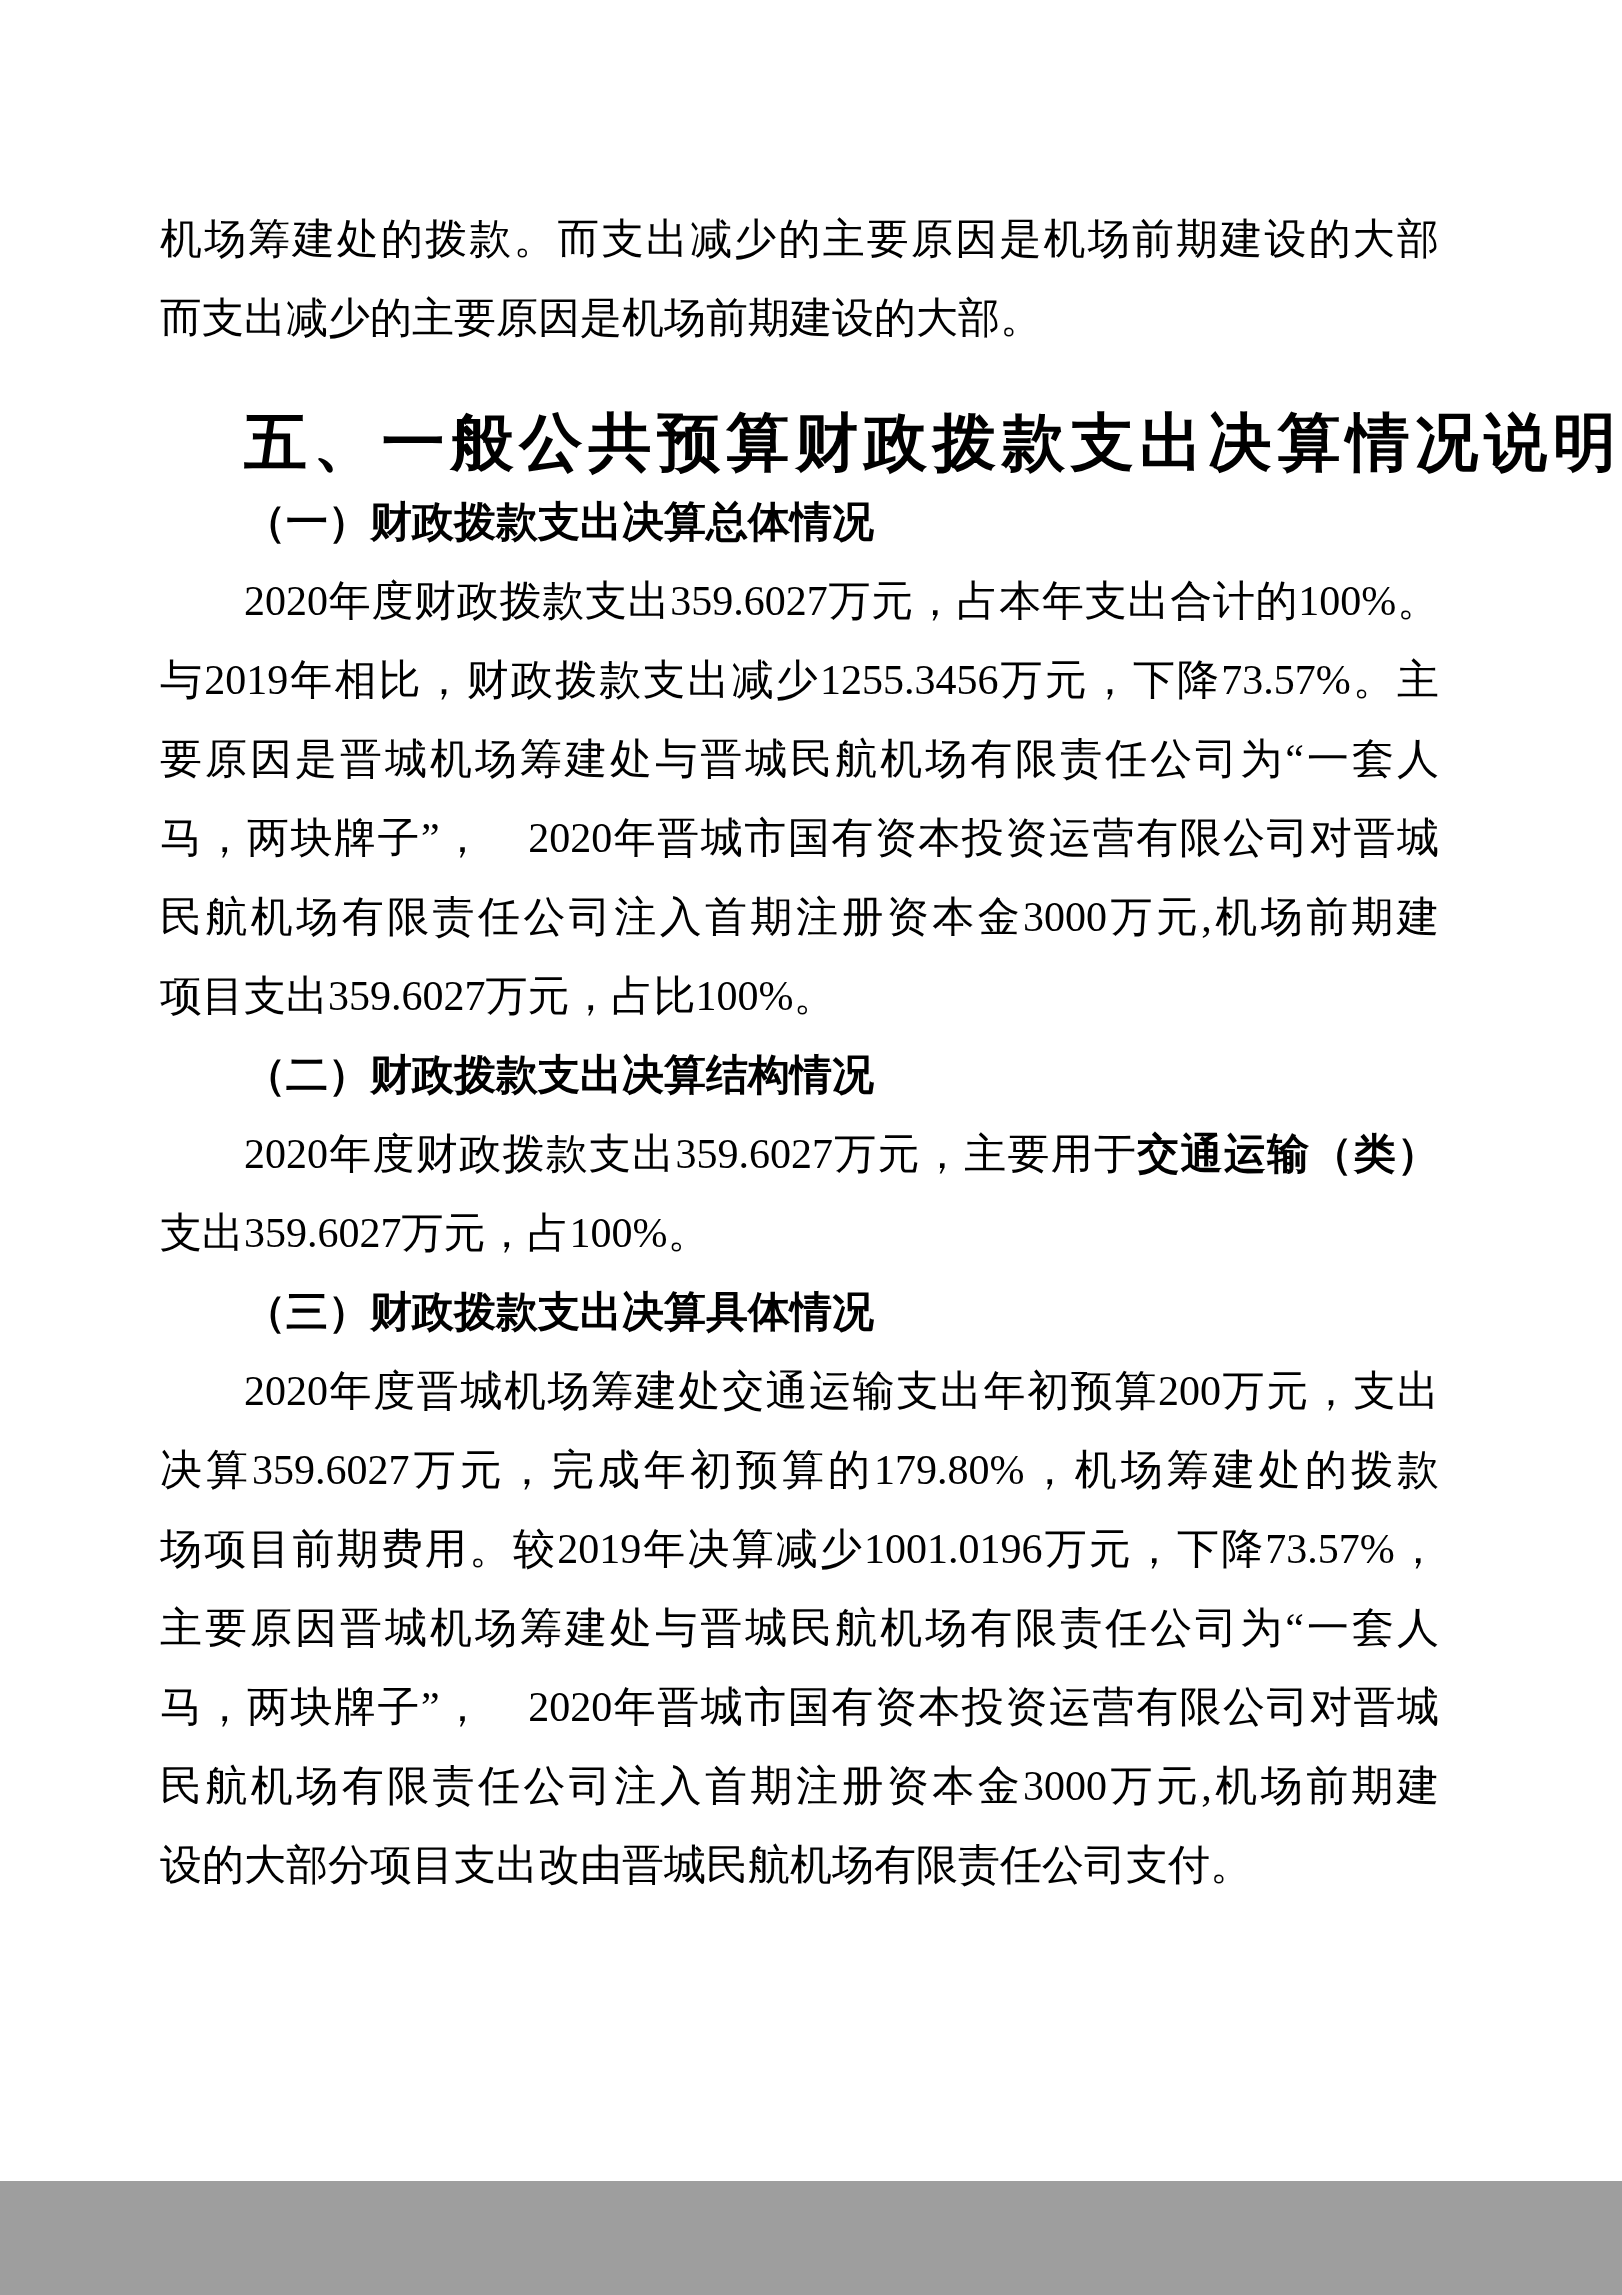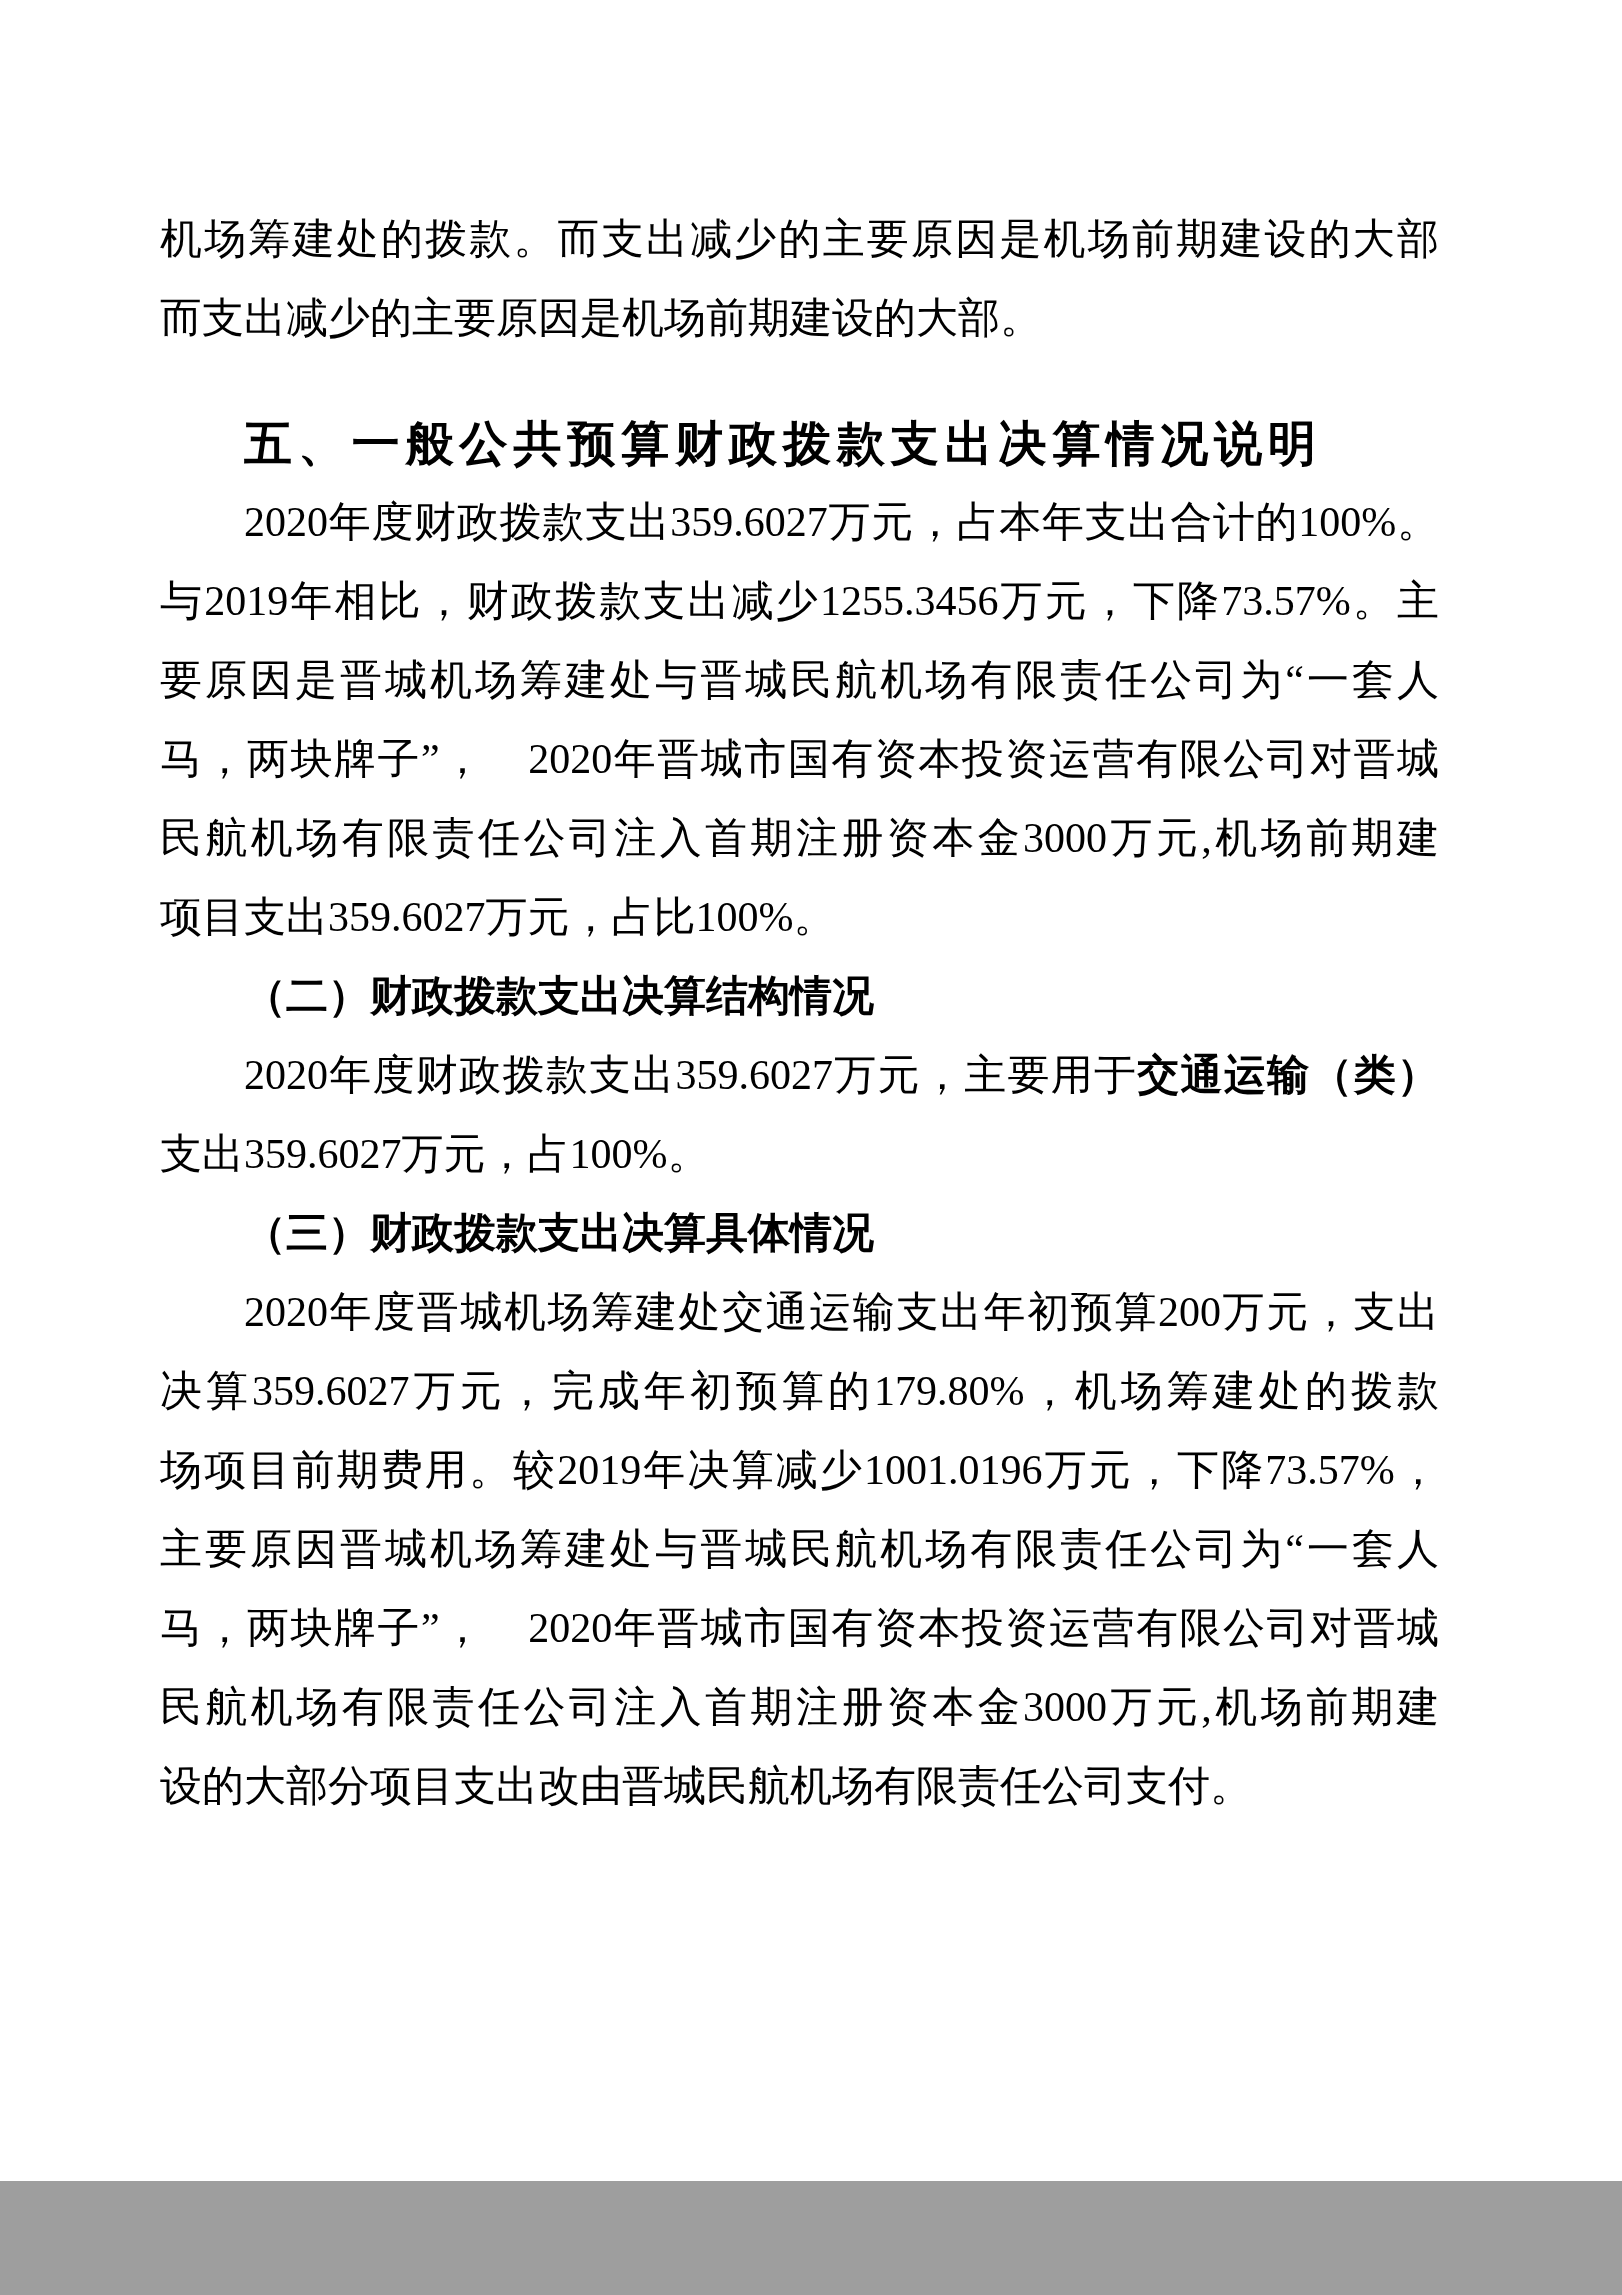--- a/index.html
+++ b/index.html
@@ -28,36 +28,37 @@
   }
   .line.justify{
     text-align:justify;
     text-align-last:justify;
     text-justify:inter-character;
   }
   .line.indent{ padding-left:84px; }
   .line.gap-before{ margin-top:46px; }
   .line.h1{
     font-weight:bold;
-    font-size:48px;
+    font-size:63px;
     letter-spacing:5.9px;
     line-height:79px;
   }
   .line.h2{ font-weight:bold; }
   .seg{ font-weight:inherit; }
   .seg.bold{ font-weight:bold; }
 </style>
 </head>
 <body>
 
 <div class="page">
   <div class="content" id="document-content">
       <div class="line body justify"><span class="seg">机场筹建处的拨款。而支出减少的主要原因是机场前期建设的大部</span></div>
       <div class="line body"><span class="seg">而支出减少的主要原因是机场前期建设的大部。</span></div>
       <div class="line h1 indent gap-before"><span class="seg bold">五、一般公共预算财政拨款支出决算情况说明</span></div>
+      <div class="line h2 indent"><span class="seg bold">（一）财政拨款支出决算总体情况</span></div>
       <div class="line body justify indent"><span class="seg">2020年度财政拨款支出359.6027万元，占本年支出合计的100%。</span></div>
       <div class="line body justify"><span class="seg">与2019年相比，财政拨款支出减少1255.3456万元，下降73.57%。主</span></div>
       <div class="line body justify"><span class="seg">要原因是晋城机场筹建处与晋城民航机场有限责任公司为“一套人</span></div>
       <div class="line body justify"><span class="seg">马，两块牌子”，　2020年晋城市国有资本投资运营有限公司对晋城</span></div>
       <div class="line body justify"><span class="seg">民航机场有限责任公司注入首期注册资本金3000万元,机场前期建</span></div>
       <div class="line body"><span class="seg">项目支出359.6027万元，占比100%。</span></div>
       <div class="line h2 indent"><span class="seg bold">（二）财政拨款支出决算结构情况</span></div>
       <div class="line body justify indent"><span class="seg">2020年度财政拨款支出359.6027万元，主要用于</span><span class="seg bold">交通运输（类）</span></div>
       <div class="line body"><span class="seg">支出359.6027万元，占100%。</span></div>
       <div class="line h2 indent"><span class="seg bold">（三）财政拨款支出决算具体情况</span></div>

